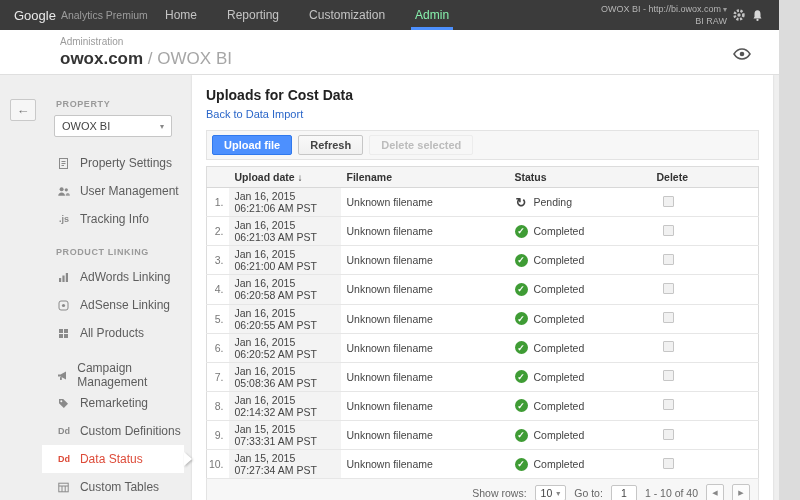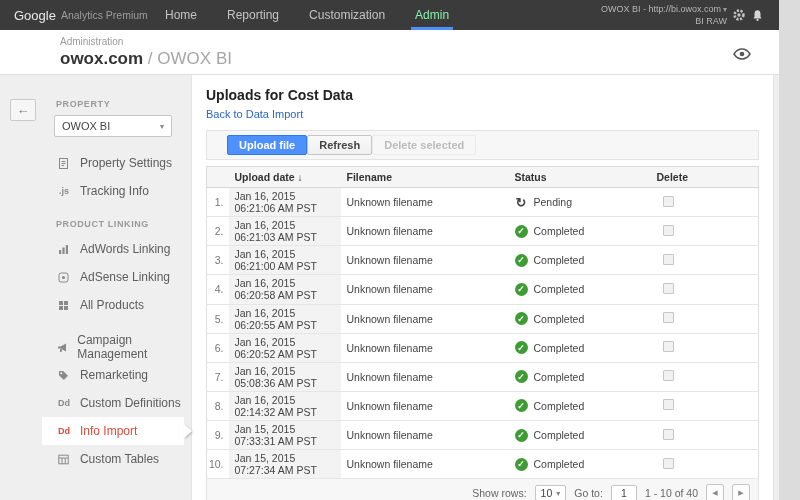--- a/index.html
+++ b/index.html
@@ -46,21 +46,21 @@
   .side-item.active { background:#fff; color:#dd4b39; }
   .side-item.active::after { content:""; position:absolute; right:-8px; top:50%; margin-top:-7px;
       border-top:7px solid transparent; border-bottom:7px solid transparent; border-left:8px solid #fff;
       filter:drop-shadow(1px 1px 1px rgba(0,0,0,.25)); }
 
   
   .main { flex:1; background:#fff; margin:0 6px 0 8px; padding:12px 14px 14px 14px; box-shadow:0 0 2px rgba(0,0,0,.12); }
   .main-title { font-size:14px; font-weight:bold; color:#222; }
   .back-link { display:inline-block; margin-top:5px; font-size:11px; color:#2a66c9; cursor:pointer; }
 
-  .toolbar { margin-top:8px; background:#f7f7f7; border:1px solid #e3e3e3; padding:4px 20px; display:flex; }
+  .toolbar { margin-top:8px; background:#f7f7f7; border:1px solid #e3e3e3; padding:4px 5px; display:flex; gap:6px; }
   .btn { font-size:11px; font-weight:bold; border-radius:2px; padding:3px 11px; cursor:pointer; }
   .btn-primary { background:#4d90fe; border:1px solid #3079ed; color:#fff; }
   .btn-default { background:linear-gradient(#f9f9f9,#f0f0f0); border:1px solid #c6c6c6; color:#444; }
   .btn-disabled { background:#f7f7f7; border:1px solid #ececec; color:#bcbcbc; cursor:default; }
 
   table.uploads { width:100%; margin-top:6px; border-collapse:collapse; table-layout:fixed; font-size:10.5px; color:#444; border:1px solid #dcdcdc; }
   table.uploads th, table.uploads td { border-bottom:1px solid #e6e6e6; vertical-align:middle; }
   table.uploads thead th { background:#f5f5f5; font-weight:bold; text-align:left; padding:4px 6px; color:#333; border-bottom:1px solid #d8d8d8; }
   .col-num { width:22px; }
   .col-date { width:112px; }
@@ -155,20 +155,31 @@
         <span class="icn">
             <svg width="13" height="13" viewBox="0 0 13 13">
               <rect x="2.5" y="1.5" width="8" height="10" fill="none" stroke="#8a8a8a"></rect>
               <path d="M4.5 4.5h4M4.5 6.5h4M4.5 8.5h2.5" stroke="#8a8a8a" fill="none"></path>
             </svg>
           </span>
         <span>Property Settings</span>
       </div>
       <div class="side-item">
         <span class="icn">
+            <svg width="13" height="13" viewBox="0 0 13 13" fill="#8a8a8a">
+              <circle cx="4.6" cy="4.2" r="2"></circle>
+              <circle cx="9.3" cy="4.8" r="1.6"></circle>
+              <path d="M1.2 10.8c0-2.1 1.5-3.4 3.4-3.4s3.4 1.3 3.4 3.4z"></path>
+              <path d="M8.6 10.8c.1-1.6 1-2.7 2.2-2.7 1.1 0 2 1 2.1 2.7z" opacity=".8"></path>
+            </svg>
+          </span>
+        <span>User Management</span>
+      </div>
+      <div class="side-item">
+        <span class="icn">
             <span class="txt-icon">.js</span>
           </span>
         <span>Tracking Info</span>
       </div>
 
       <div class="side-label linking">PRODUCT LINKING</div>
 
       <div class="side-item">
         <span class="icn">
             <svg width="13" height="13" viewBox="0 0 13 13" fill="#8a8a8a">
@@ -221,21 +232,21 @@
       <div class="side-item">
         <span class="icn">
             <span class="txt-icon">Dd</span>
           </span>
         <span>Custom Definitions</span>
       </div>
       <div class="side-item active">
         <span class="icn">
             <span class="txt-icon" style="color:#dd4b39">Dd</span>
           </span>
-        <span>Info Import</span>
+        <span>Data Status</span>
       </div>
       <div class="side-item">
         <span class="icn">
             <svg width="13" height="13" viewBox="0 0 13 13">
               <rect x="1.8" y="2.2" width="9.4" height="8.6" fill="none" stroke="#8a8a8a"></rect>
               <path d="M1.8 5h9.4M5 5v5.8M8.2 5v5.8" stroke="#8a8a8a" fill="none"></path>
             </svg>
           </span>
         <span>Custom Tables</span>
       </div>

